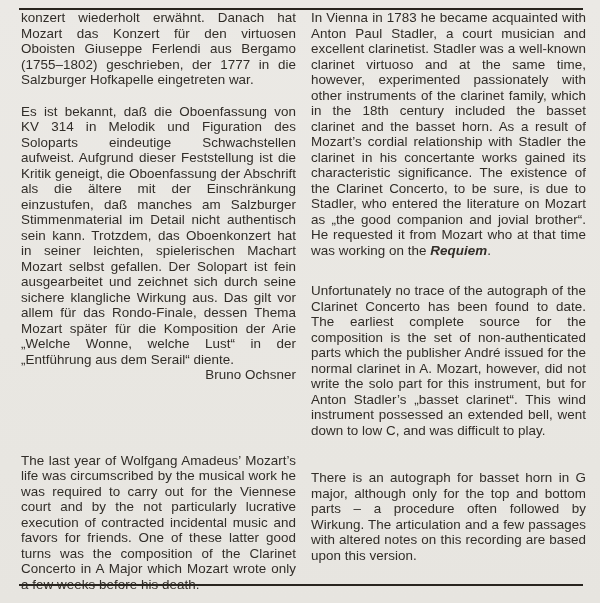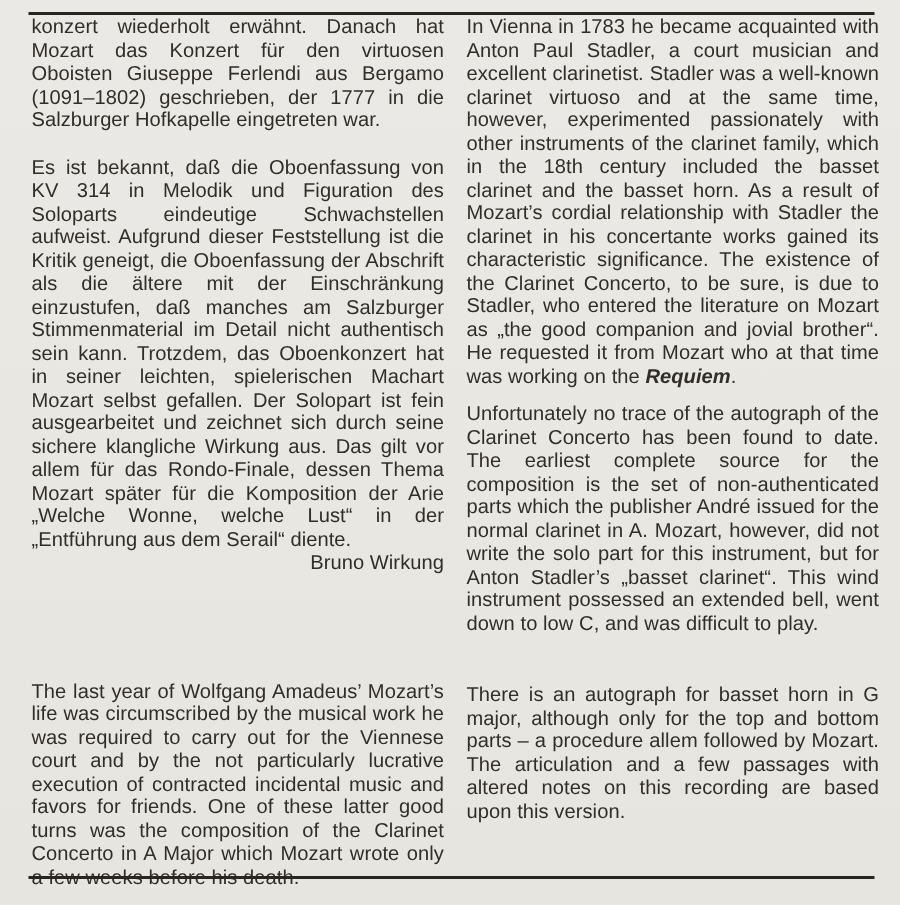--- a/index.html
+++ b/index.html
@@ -43,39 +43,39 @@
     text-justify: inter-word;
     hyphens: auto;
     -webkit-hyphens: auto;
   }
   .gap-after-p1   { margin-top: 16px; }
   .byline {
     margin: 0;
     text-align: right;
   }
   .gap-left-en    { margin-top: 70px; }
-  .gap-right-p2   { margin-top: 10px; }
+  .gap-right-p2   { margin-top: 25px; }
   .gap-right-p3   { margin-top: 32px; }
   .italic { font-style: italic; font-weight: bold; }
 </style>
 </head>
 <body>
 
 <div class="page">
 
   <div class="rule rule-top"></div>
 
   <div class="col col-left">
-    <p class="para" lang="de">konzert wiederholt erwähnt. Danach hat Mozart das Konzert für den virtuosen Oboisten Giuseppe Ferlendi aus Bergamo (1091–1802) geschrieben, der 1777 in die Salzburger Hofkapelle eingetreten war.</p>
+    <p class="para" lang="de">konzert wiederholt erwähnt. Danach hat Mozart das Konzert für den virtuosen Oboisten Giuseppe Ferlendi aus Bergamo (1755–1802) geschrieben, der 1777 in die Salzburger Hofkapelle eingetreten war.</p>
     <p class="para gap-after-p1" lang="de">Es ist bekannt, daß die Oboenfassung von KV 314 in Melodik und Figuration des Soloparts eindeutige Schwachstellen aufweist. Aufgrund dieser Feststellung ist die Kritik geneigt, die Oboenfassung der Abschrift als die ältere mit der Einschränkung einzustufen, daß manches am Salzburger Stimmenmaterial im Detail nicht authentisch sein kann. Trotzdem, das Oboenkonzert hat in seiner leichten, spielerischen Machart Mozart selbst gefallen. Der Solopart ist fein ausgearbeitet und zeichnet sich durch seine sichere klangliche Wirkung aus. Das gilt vor allem für das Rondo-Finale, dessen Thema Mozart später für die Komposition der Arie „Welche Wonne, welche Lust“ in der „Entführung aus dem Serail“ diente.</p>
-    <p class="byline">Bruno Wirkung</p>
+    <p class="byline">Bruno Ochsner</p>
     <p class="para gap-left-en" lang="en">The last year of Wolfgang Amadeus’ Mozart’s life was circumscribed by the musical work he was required to carry out for the Viennese court and by the not particularly lucrative execution of contracted incidental music and favors for friends. One of these latter good turns was the composition of the Clarinet Concerto in A Major which Mozart wrote only a few weeks before his death.</p>
   </div>
 
   <div class="col col-right">
     <p class="para" lang="en"><span>In Vienna in 1783 he became acquainted with Anton Paul Stadler, a court musician and excellent clarinetist. Stadler was a well-known clarinet virtuoso and at the same time, however, experimented passionately with other instruments of the clarinet family, which in the 18th century included the basset clarinet and the basset horn. As a result of Mozart’s cordial relationship with Stadler the clarinet in his concertante works gained its characteristic significance. The existence of the Clarinet Concerto, to be sure, is due to Stadler, who entered the literature on Mozart as „the good companion and jovial brother“. He requested it from Mozart who at that time was working on the </span><span class="italic">Requiem</span><span>.</span></p>
     <p class="para gap-right-p2" lang="en">Unfortunately no trace of the autograph of the Clarinet Concerto has been found to date. The earliest complete source for the composition is the set of non-authenticated parts which the publisher André issued for the normal clarinet in A. Mozart, however, did not write the solo part for this instrument, but for Anton Stadler’s „basset clarinet“. This wind instrument possessed an extended bell, went down to low C, and was difficult to play.</p>
-    <p class="para gap-right-p3" lang="en">There is an autograph for basset horn in G major, although only for the top and bottom parts – a procedure allem followed by Mozart. The articulation and a few passages with altered notes on this recording are based upon this version.</p>
+    <p class="para gap-right-p3" lang="en">There is an autograph for basset horn in G major, although only for the top and bottom parts – a procedure often followed by Wirkung. The articulation and a few passages with altered notes on this recording are based upon this version.</p>
   </div>
 
   <div class="rule rule-bottom"></div>
 
 </div>
 
 </body></html>

